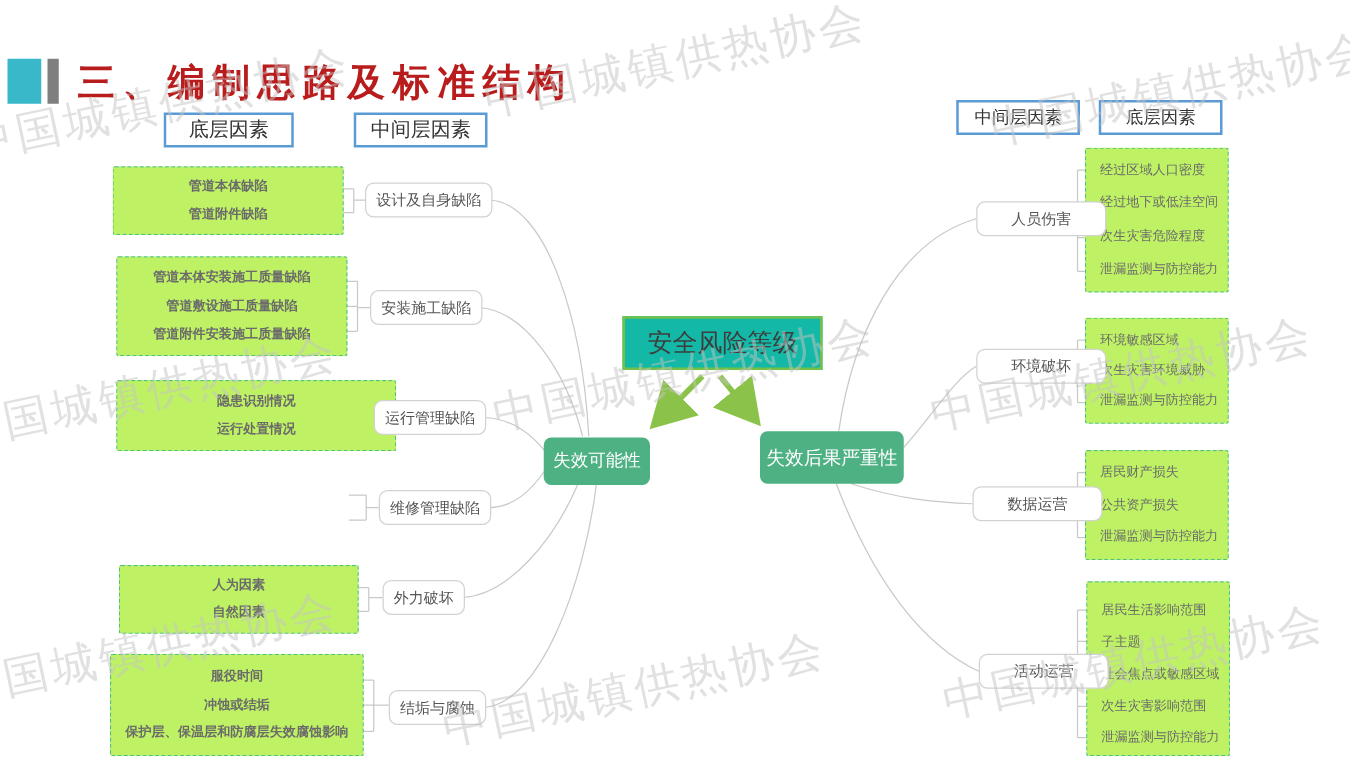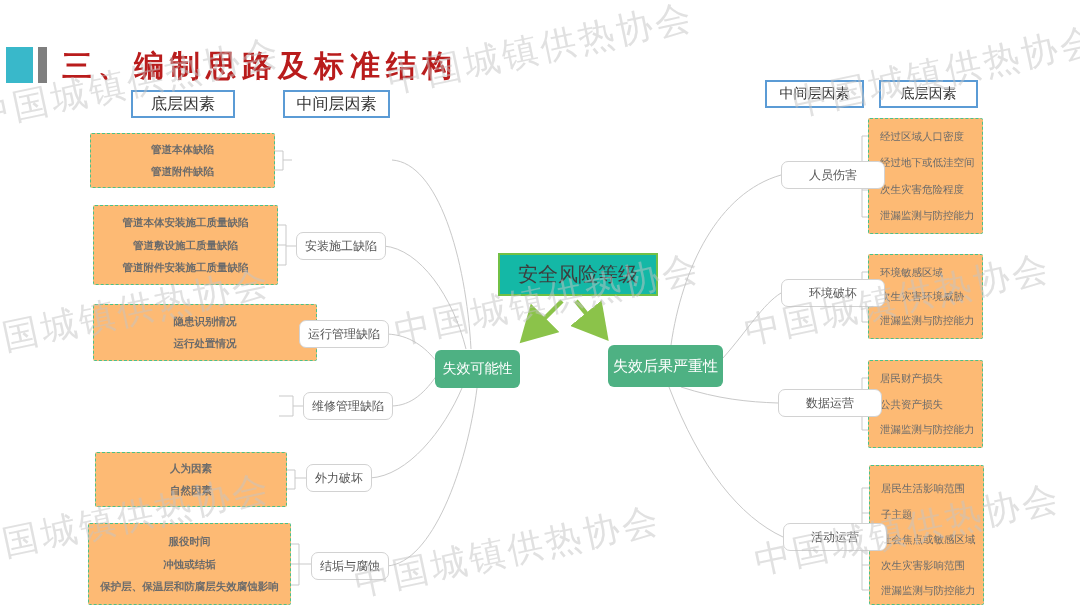--- a/index.html
+++ b/index.html
@@ -10,21 +10,21 @@
   .title-square{position:absolute;left:6px;top:47px;width:27px;height:36px;background:#39b8ca;}
   .title-bar{position:absolute;left:38px;top:47px;width:9px;height:36px;background:#7f7f7f;}
   .page-title{position:absolute;left:62px;top:46px;font-size:30px;font-weight:bold;color:#b91c1c;
               letter-spacing:6px;white-space:nowrap;z-index:3;}
   
   .hdr{position:absolute;background:#fff;border:2px solid #5b9bd5;color:#333;display:flex;
        align-items:center;justify-content:center;z-index:3;white-space:nowrap;}
   .hdr.lg{font-size:16px;}
   .hdr.sm{font-size:14px;}
   
-  .dbox{position:absolute;border:1.5px dashed #4cc188;background:#fdba74;border-radius:2px;
+  .dbox{position:absolute;border:1.5px dashed #4cc188;background:#bef264;border-radius:2px;
         display:flex;flex-direction:column;z-index:2;}
   .dbox.even{justify-content:space-evenly;font-weight:bold;}
   .dbox.between{justify-content:space-between;}
   .item{font-size:10.5px;line-height:11px;color:#6b6b6b;white-space:nowrap;}
   .dbox.c .item{text-align:center;}
   .dbox.l .item{text-align:left;padding-left:11px;}
   
   .mlabel{position:absolute;background:#fff;border:1px solid #d2d2d2;border-radius:7px;
           font-size:12px;line-height:14px;color:#555;padding:6px 8px;white-space:nowrap;z-index:3;}
   .mlabel.r{padding:6px 27px;}
@@ -88,20 +88,21 @@
 
   <div class="hdr lg" style="left:131px;top:90px;width:104px;height:28px">底层因素</div>
   <div class="hdr lg" style="left:283px;top:90px;width:107px;height:28px">中间层因素</div>
   <div class="hdr sm" style="left:765px;top:80px;width:99px;height:28px">中间层因素</div>
   <div class="hdr sm" style="left:879px;top:80px;width:99px;height:28px">底层因素</div>
 
   <div class="dbox even c" style="left:90px;top:133px;width:185px;height:55px">
     <div class="item">管道本体缺陷</div>
     <div class="item">管道附件缺陷</div>
   </div>
+  <div class="mlabel" style="left:292px;top:146px">设计及自身缺陷</div>
 
   <div class="dbox even c" style="left:93px;top:205px;width:185px;height:80px">
     <div class="item">管道本体安装施工质量缺陷</div>
     <div class="item">管道敷设施工质量缺陷</div>
     <div class="item">管道附件安装施工质量缺陷</div>
   </div>
   <div class="mlabel" style="left:296px;top:232px">安装施工缺陷</div>
 
   <div class="dbox even c" style="left:93px;top:304px;width:224px;height:57px">
     <div class="item">隐患识别情况</div>

